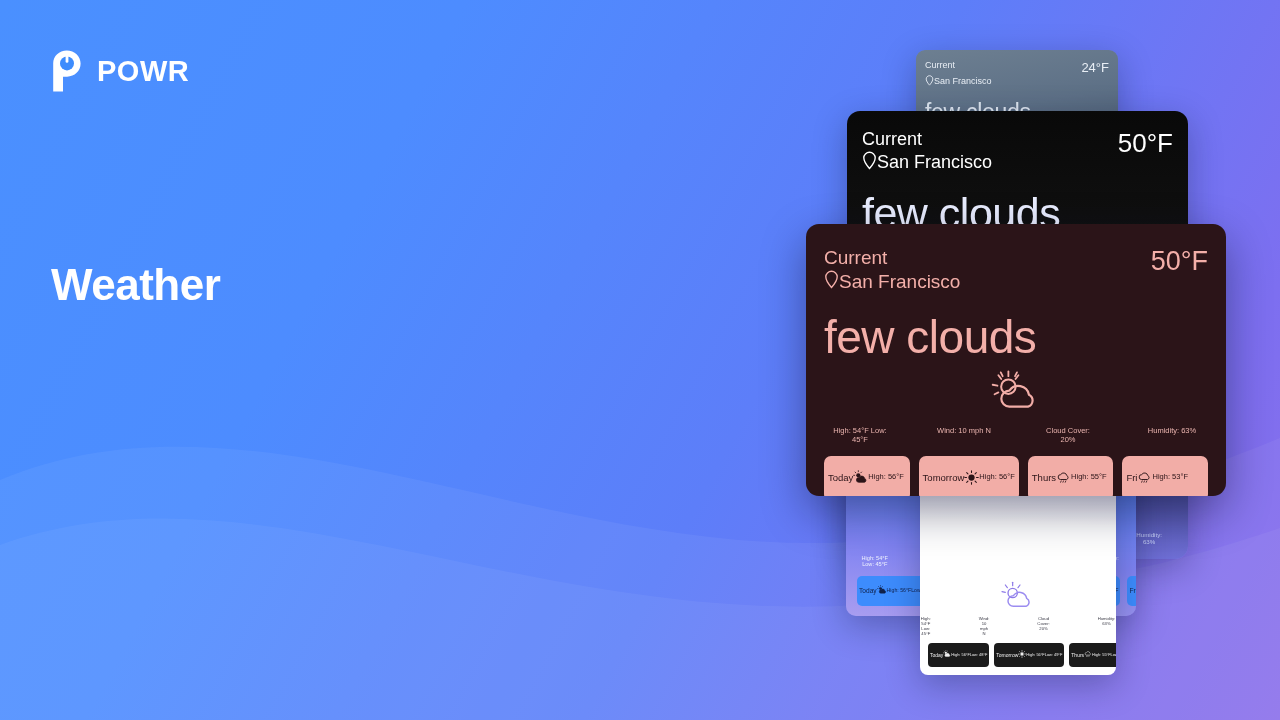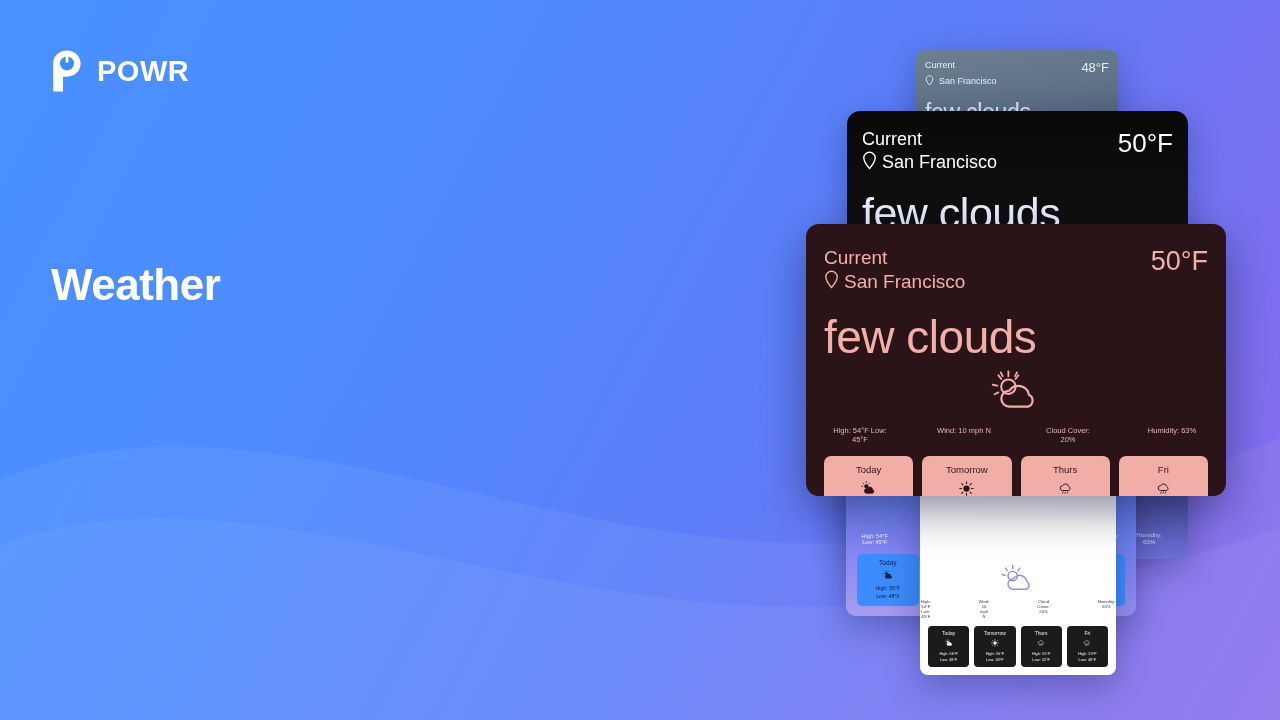--- a/index.html
+++ b/index.html
@@ -49,28 +49,28 @@
     border-radius:8px; }
   
   .card-front { left:806px; top:224px; width:420px; height:272px;
     background:#2b1418;
     box-shadow:0 16px 44px rgba(10,12,40,.42); }
 
   
   .wcard-inner { position:absolute; inset:0; display:flex; flex-direction:column; }
   .wc-head { display:flex; justify-content:space-between; align-items:flex-start; }
   .wc-current { line-height:1.25; }
-  .wc-loc { display:flex; align-items:center; gap:5px; }
+  .wc-loc { display:flex; align-items:center; }
   .pin { display:inline-block; flex:0 0 auto; }
   .wc-cond { font-weight:300; }
   .wc-icon { display:flex; justify-content:center; align-items:center; }
   .wc-stats { display:flex; justify-content:center;gap:48px; }
   .wc-stats span { flex:1; text-align:center; }
   .wc-tiles { display:flex; justify-content:space-between; }
-  .tile { border-radius:7px; text-align:center; display:flex; flex-direction:column; align-items:center; }
+  .tile { border-radius:7px; text-align:center; display:flex; flex-direction:row; align-items:center; }
   .tile-day { font-weight:400; }
   .tile-ic { line-height:0; }
   .tile-hi, .tile-lo { white-space:nowrap; }
 
   
   .card-front .wcard-inner { padding:22px 18px 14px; }
   .card-front .wc-current { color:#f3afa9; }
   .card-front .wc-cur-label { font-size:19px; }
   .card-front .wc-city { font-size:19px; }
   .card-front .wc-temp { color:#f3afa9; font-size:27px; font-weight:400; }
@@ -156,21 +156,21 @@
           <div class="wc-cur-label">Current</div>
           <div class="wc-loc">
             <span class="pin">
               <svg width="9" height="11" viewBox="0 0 14 18" aria-hidden="true">
                   <path d="M7 1.2c-3 0-5.4 2.4-5.4 5.3C1.6 10.6 7 16.6 7 16.6s5.4-6 5.4-10.1C12.4 3.6 10 1.2 7 1.2z" fill="none" stroke="currentColor" stroke-width="1.5"></path>
                 </svg>
             </span>
             <span class="wc-city">San Francisco</span>
           </div>
         </div>
-        <div class="wc-temp">48°F</div>
+        <div class="wc-temp">24°F</div>
       </div>
       <div class="wc-cond">few clouds</div>
 
     </div>
   </div>
 
   <div class="wcard card-night">
     <div class="wcard-inner">
       <div class="wc-head">
         <div class="wc-current">

